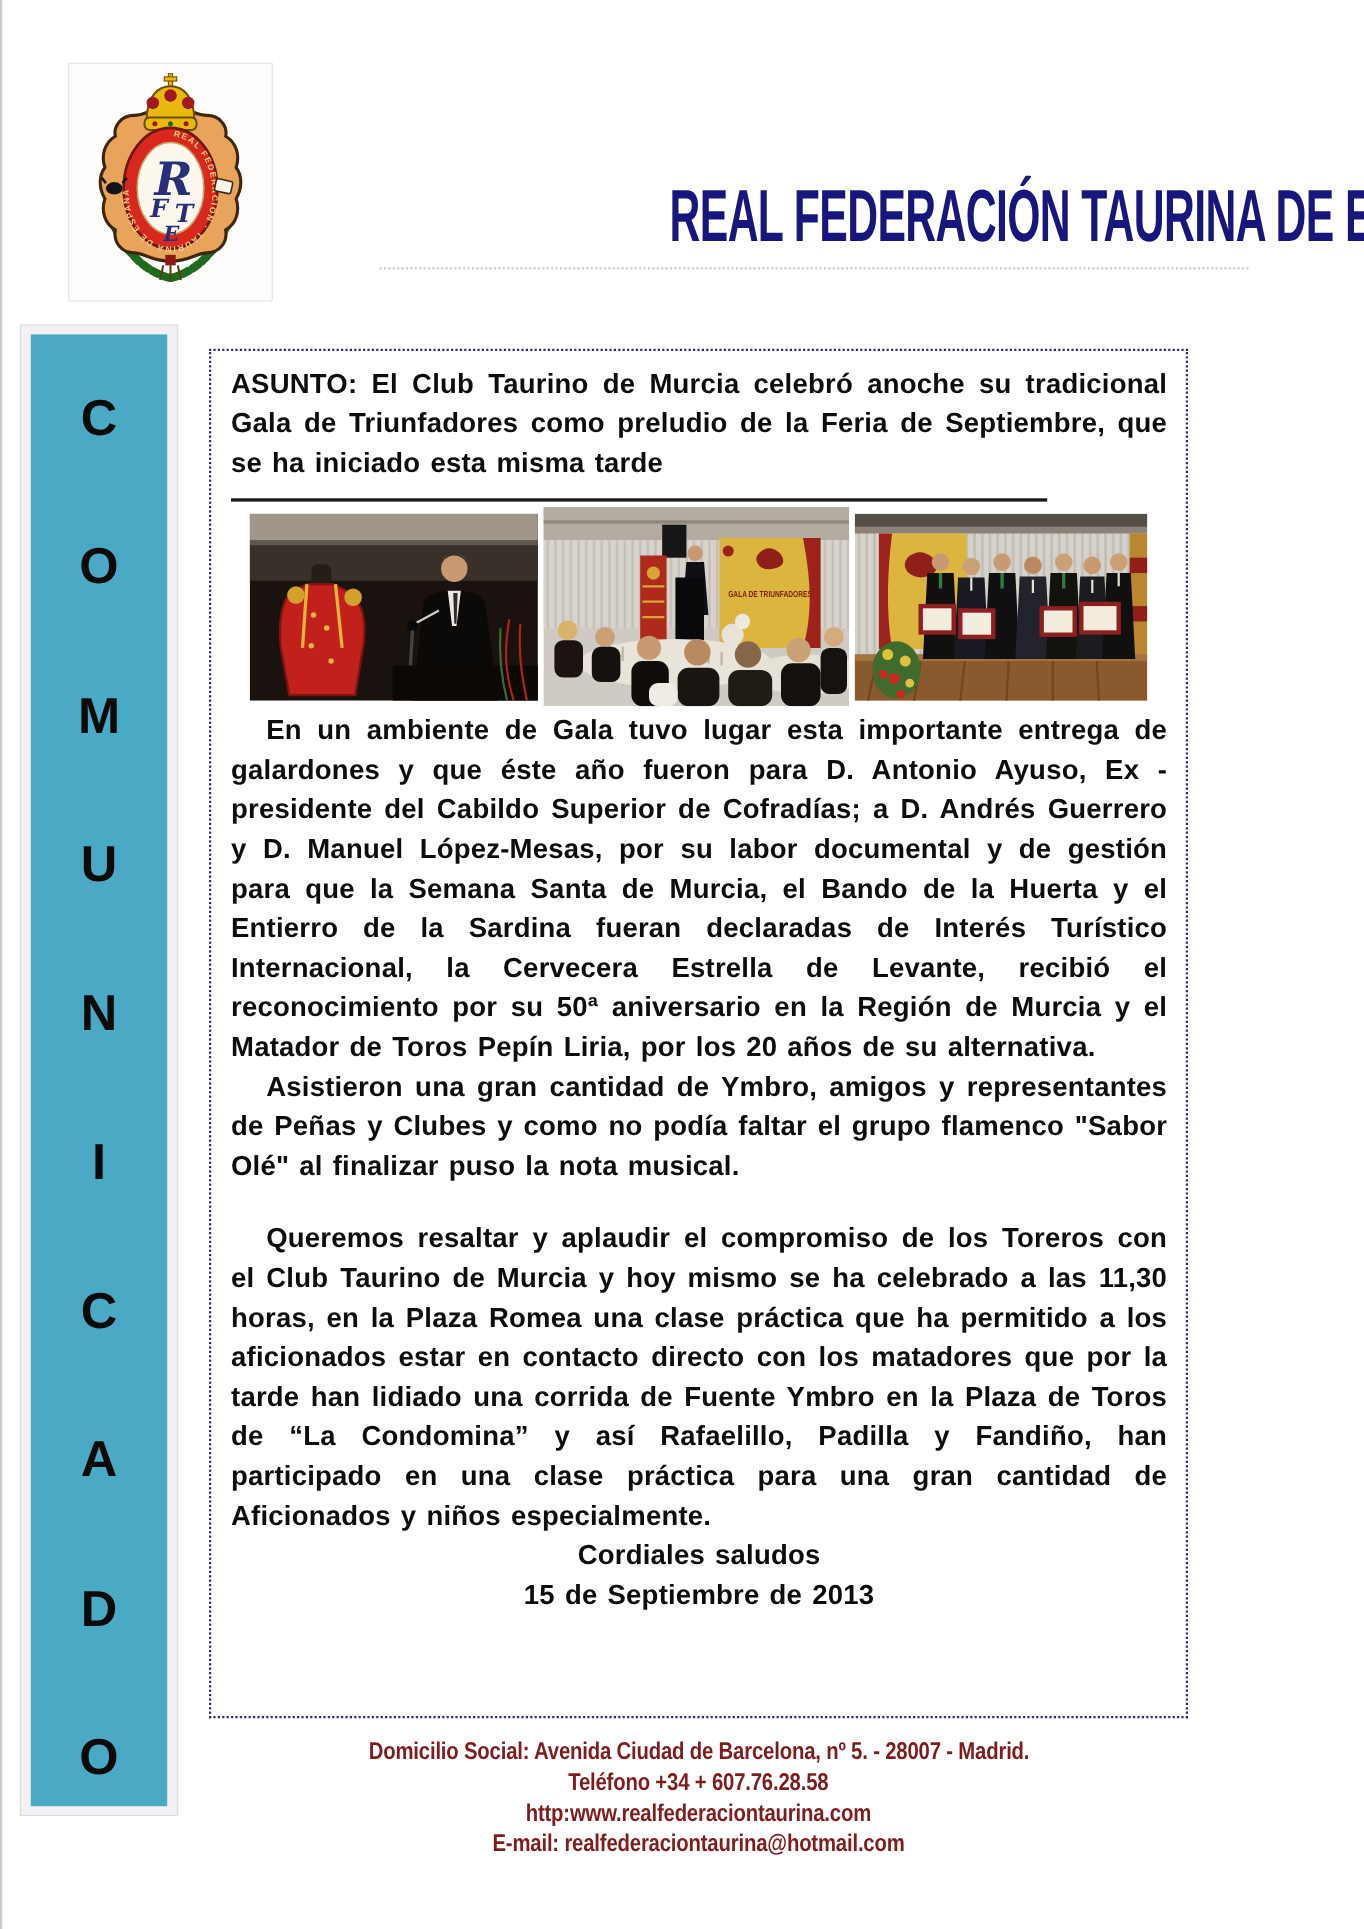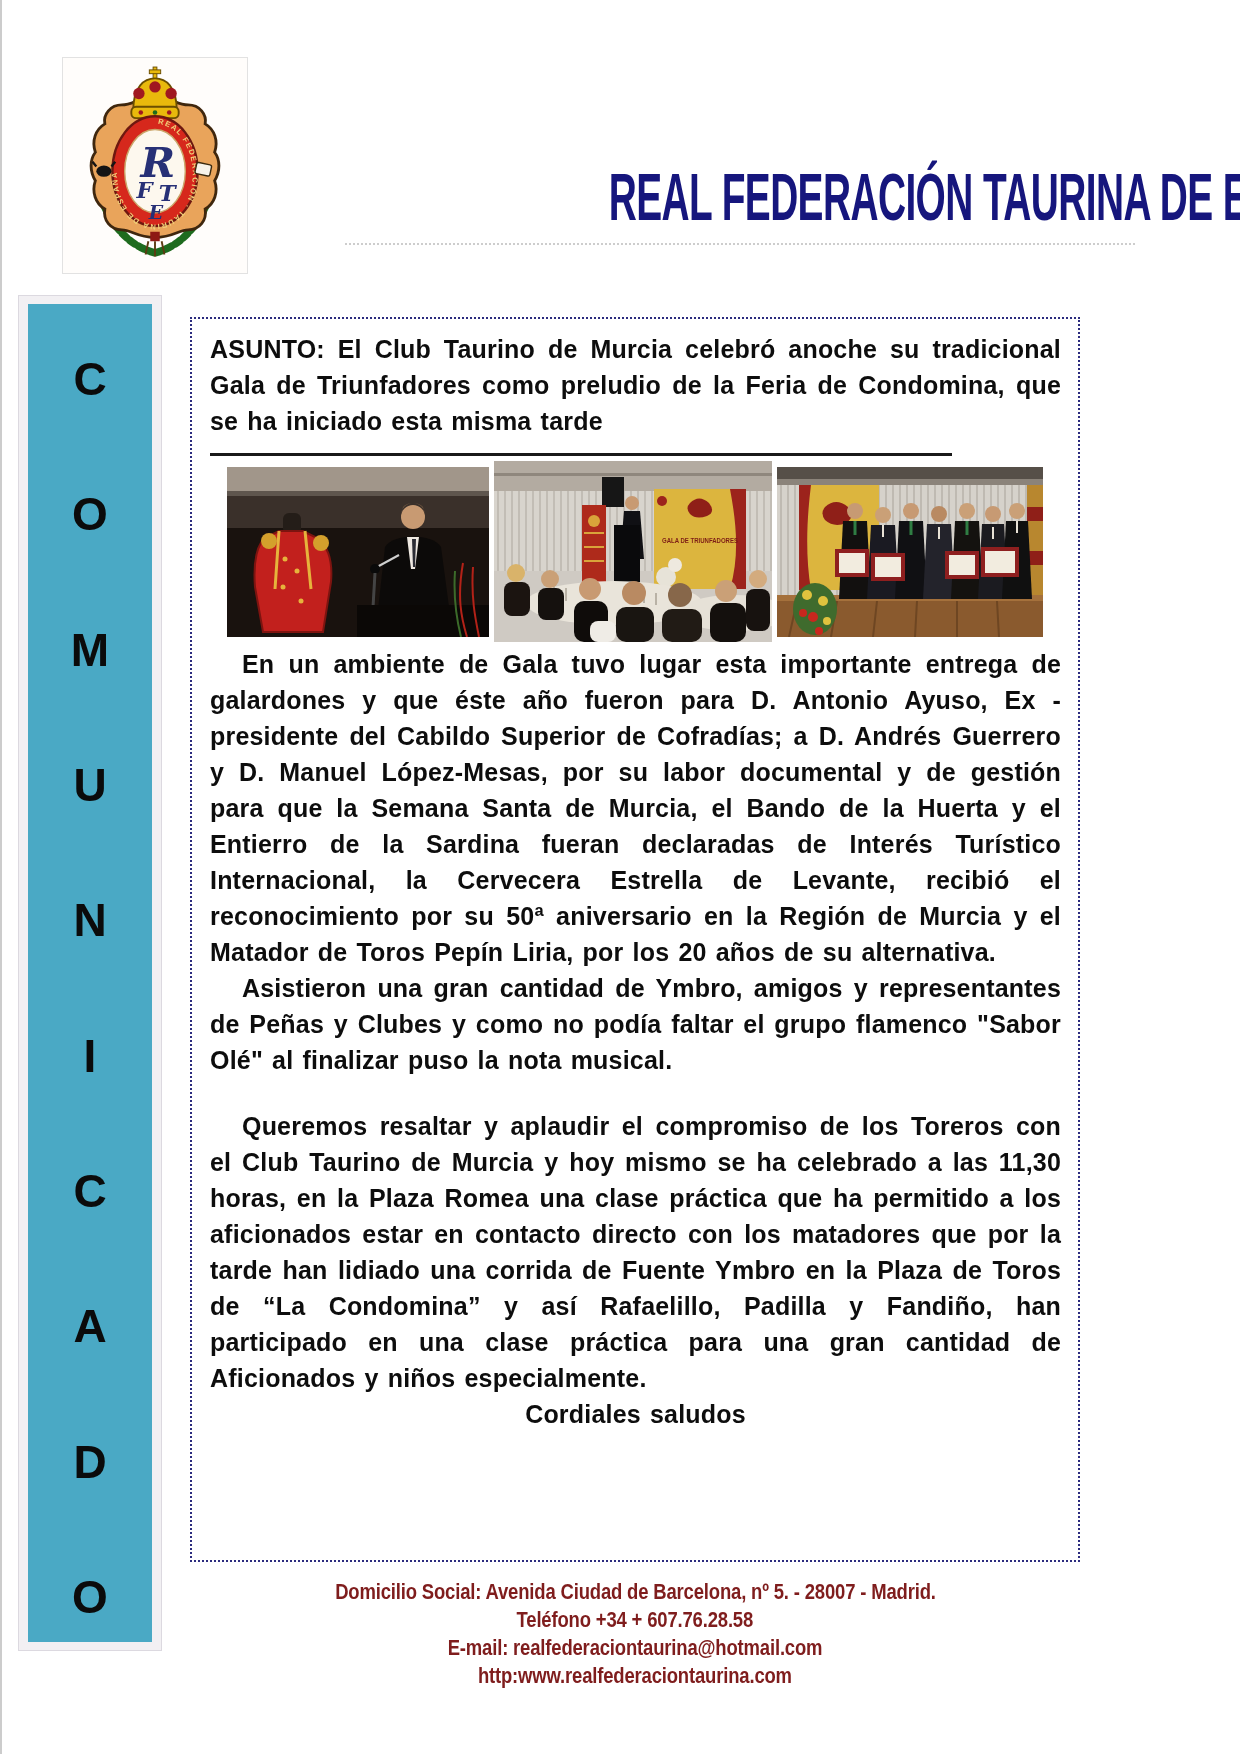--- a/index.html
+++ b/index.html
@@ -147,21 +147,21 @@
         <span class="sb-letter">N</span>
         <span class="sb-letter">I</span>
         <span class="sb-letter">C</span>
         <span class="sb-letter">A</span>
         <span class="sb-letter">D</span>
         <span class="sb-letter">O</span>
       </div>
   </div>
 
   <div class="box">
-    <p class="subject">ASUNTO: El Club Taurino de Murcia celebró  anoche su tradicional Gala de Triunfadores como  preludio de la Feria de Condomina, que se ha iniciado esta misma tarde</p>
+    <p class="subject">ASUNTO: El Club Taurino de Murcia celebró  anoche su tradicional Gala de Triunfadores como  preludio de la Feria de Septiembre, que se ha iniciado esta misma tarde</p>
     <div class="rule"></div>
 
     <div class="photos">
 
       <svg width="262" height="170" viewBox="0 0 262 170">
         <rect width="262" height="170" fill="#19120e"></rect>
         <rect width="262" height="26" fill="#a1968a"></rect>
         <rect y="24" width="262" height="5" fill="#5f564e"></rect>
         <rect y="29" width="262" height="32" fill="#3a302a"></rect>
         <rect x="56" y="46" width="18" height="22" rx="6" fill="#241d18"></rect>
@@ -286,22 +286,23 @@
         </g>
       </svg>
     </div>
 
     <p class="para indent mt-small">En un ambiente de Gala tuvo lugar esta importante entrega de galardones y que éste año fueron para D. Antonio Ayuso, Ex - presidente del Cabildo Superior de Cofradías;  a D. Andrés Guerrero y D. Manuel López-Mesas, por su labor documental y de gestión para que la Semana Santa de Murcia, el Bando de la Huerta y el Entierro de la Sardina fueran declaradas de Interés Turístico Internacional, la Cervecera Estrella de Levante, recibió el reconocimiento por su 50ª aniversario en la Región de Murcia y el Matador de Toros Pepín Liria, por los 20 años de su alternativa.</p>
     <p class="para indent">Asistieron una gran cantidad de Ymbro, amigos y representantes de Peñas y Clubes y como no podía faltar el grupo flamenco "Sabor Olé" al finalizar  puso la nota musical.</p>
     <p class="para indent mt-blank">Queremos resaltar y aplaudir el compromiso de los Toreros con el Club  Taurino de Murcia y hoy mismo se ha celebrado a las 11,30 horas, en la Plaza Romea una clase práctica que ha permitido a los aficionados estar en  contacto directo con los matadores que por la tarde han lidiado una corrida de Fuente Ymbro en la Plaza de Toros de  “La Condomina” y así Rafaelillo, Padilla y Fandiño, han participado en una clase práctica para una gran cantidad de Aficionados y niños especialmente.</p>
 
     <div class="closing">
       <div>Cordiales saludos</div>
+      <div>15 de Septiembre de 2013</div>
     </div>
   </div>
 
   <div class="footer">
     <div class="f-line"><span>Domicilio Social: Avenida Ciudad de Barcelona, nº 5.  -  28007  -  Madrid.</span></div>
     <div class="f-line"><span>Teléfono +34 + 607.76.28.58</span></div>
+    <div class="f-line"><span>http:www.realfederaciontaurina.com</span></div>
     <div class="f-line"><span>E-mail: realfederaciontaurina@hotmail.com</span></div>
-    <div class="f-line"><span>http:www.realfederaciontaurina.com</span></div>
   </div>
 </div>
 
 </body></html>

